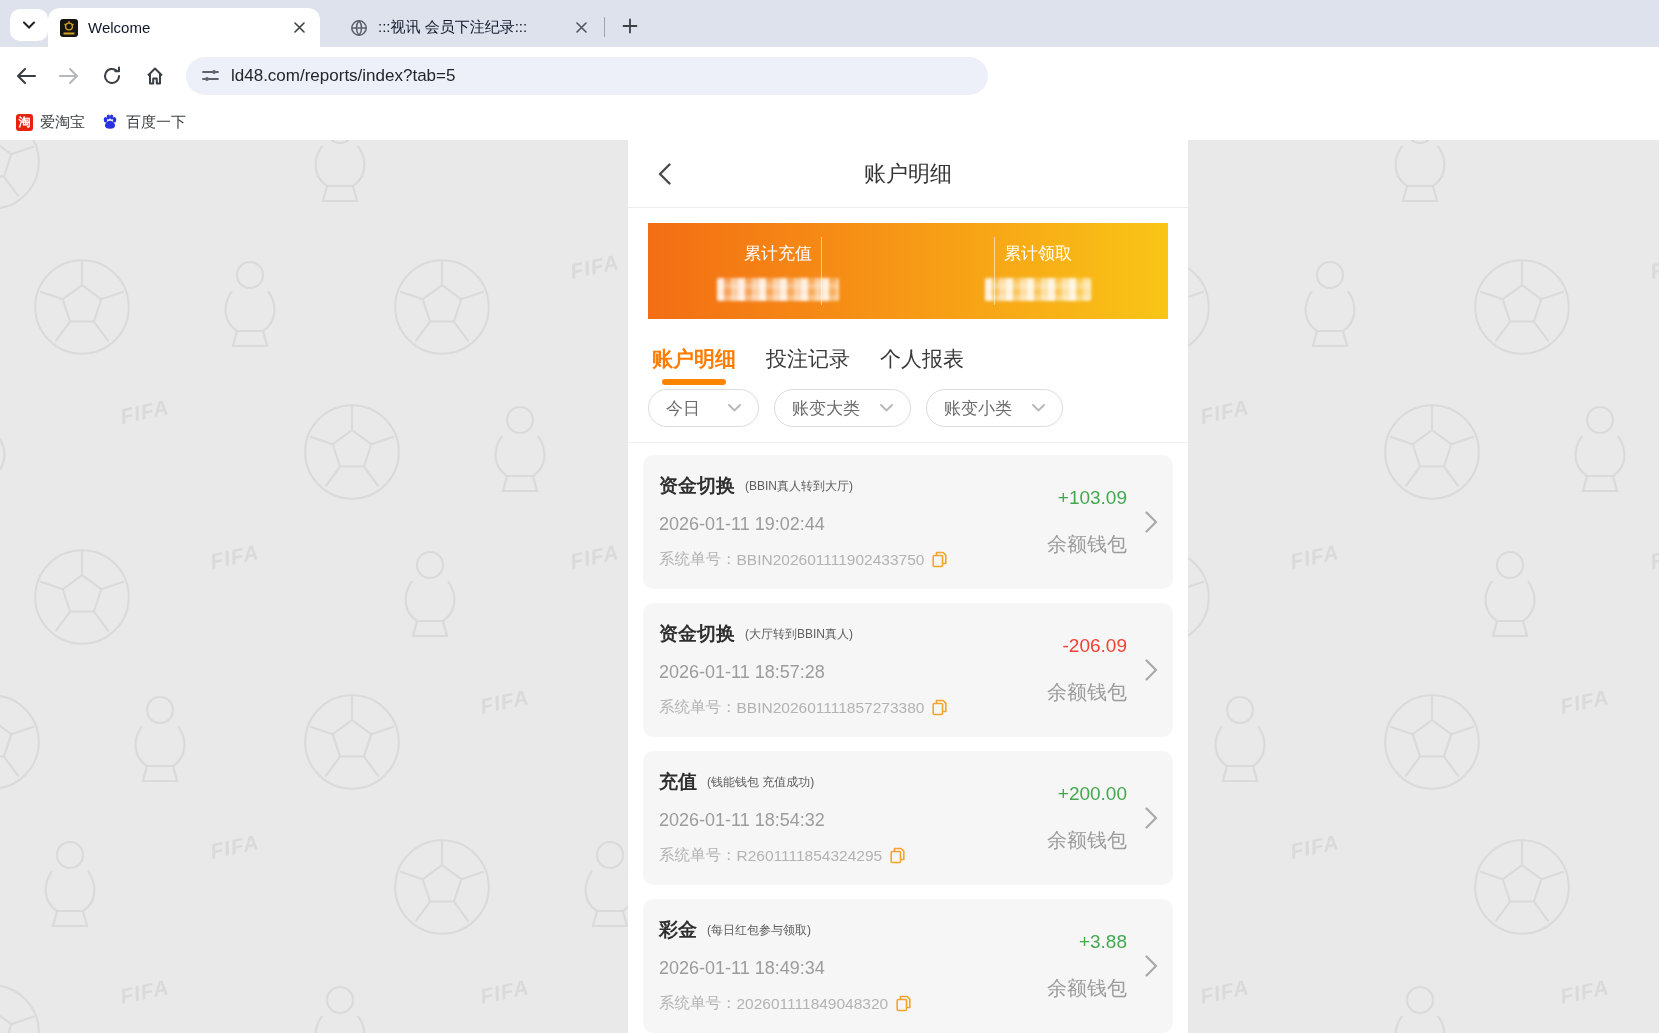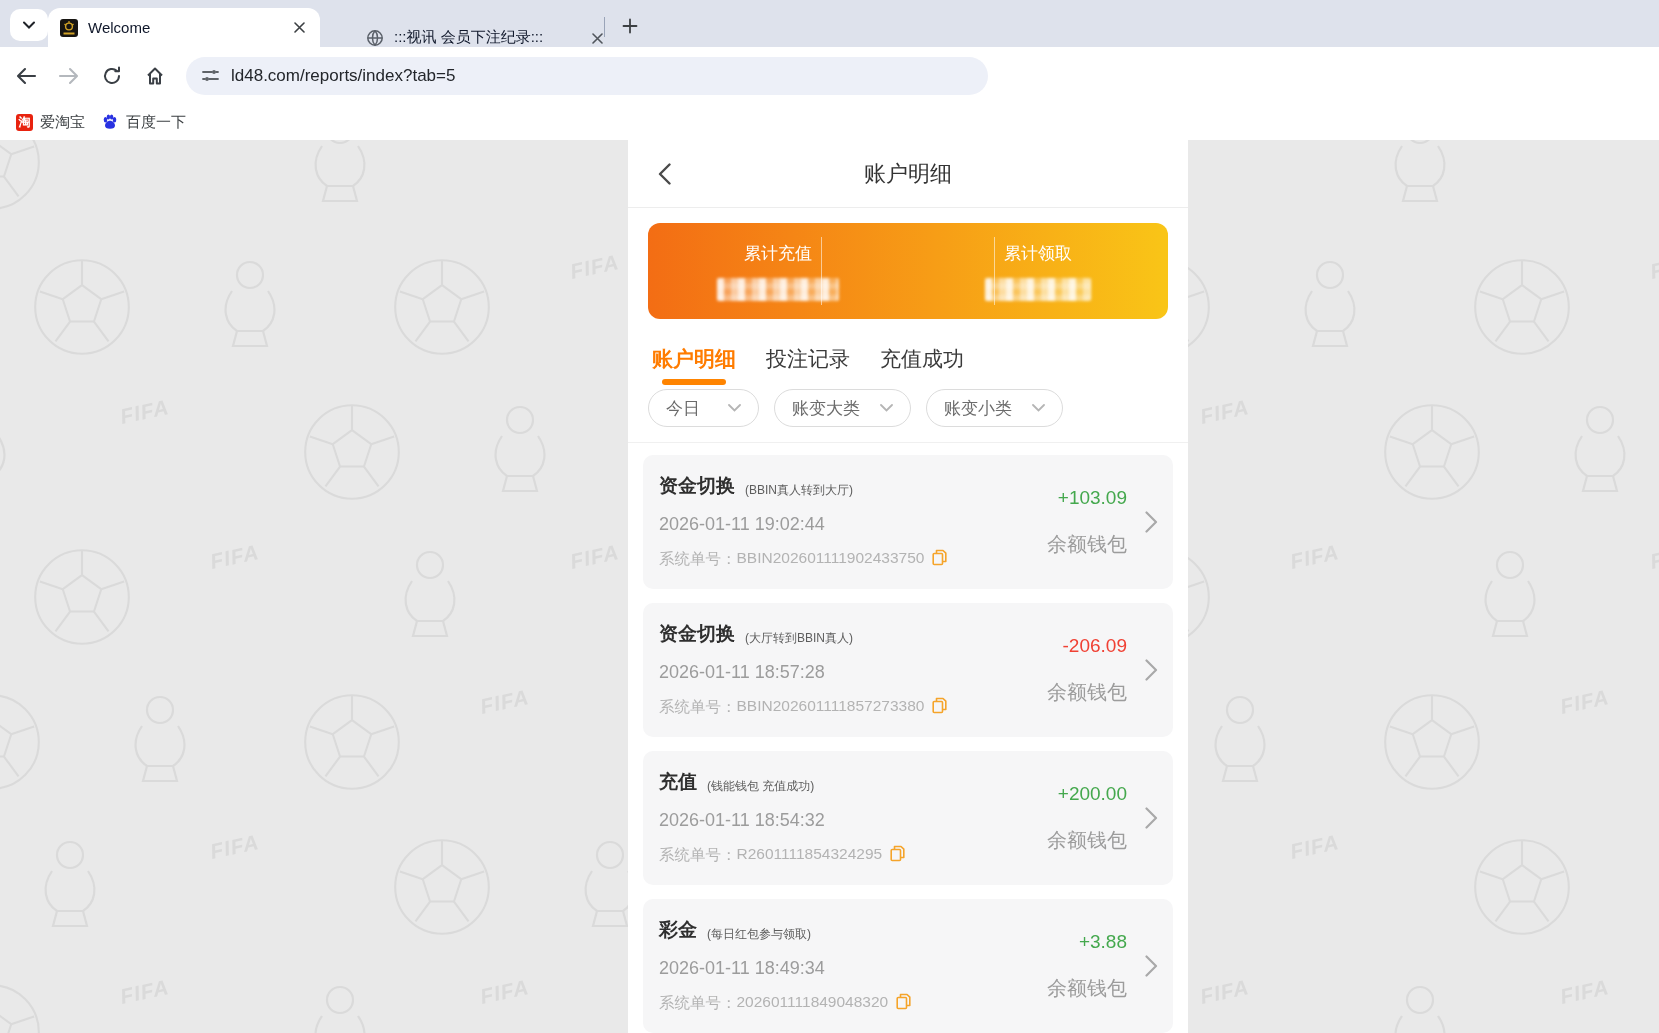--- a/index.html
+++ b/index.html
@@ -6,21 +6,21 @@
   html,body { width:1659px; height:1033px; overflow:hidden;
     font-family:"Liberation Sans","DejaVu Sans",sans-serif; }
   body { position:relative; background:#e9e9e9; }
 
   
   .tabstrip { position:absolute; left:0; top:0; width:100%; height:47px; background:#dee2ec; }
   .tab-search-btn { position:absolute; left:10px; top:9px; width:38px; height:32px;
     background:#fff; border-radius:10px; display:flex; align-items:center; justify-content:center; cursor:pointer; }
   .tab { position:absolute; top:8px; height:39px; display:flex; align-items:center; }
   .tab.active { left:48px; width:272px; background:#fff; border-radius:12px 12px 0 0; padding:0 12px; }
-  .tab.inactive { left:356px; width:260px; padding:0 10px;align-items:flex-end; }
+  .tab.inactive { left:340px; width:260px; padding:0 10px; }
   .tab .favicon { width:18px; height:18px; flex:0 0 auto; margin-right:10px; }
   .tab .tab-title { font-size:15px; color:#0f172a; white-space:nowrap; overflow:hidden; flex:1; }
   .tab .tab-close { width:18px; height:18px; display:flex; align-items:center; justify-content:center; cursor:pointer; }
   .tab-divider { position:absolute; left:604px; top:17px; width:1px; height:20px; background:#9aa4b8; }
   .newtab-btn { position:absolute; left:616px; top:12px; width:28px; height:28px;
     display:flex; align-items:center; justify-content:center; cursor:pointer; }
 
   .toolbar { position:absolute; left:0; top:47px; width:100%; height:57px; background:#fff;
     display:flex; align-items:center; }
   .nav-btn { width:34px; height:34px; display:flex; align-items:center; justify-content:center;
@@ -43,21 +43,21 @@
 
   
   .panel { position:absolute; left:628px; top:140px; width:560px; height:893px; background:#fff; }
 
   .panel-header { position:relative; height:68px; border-bottom:1px solid #ededed;
     display:flex; align-items:center; justify-content:center; }
   .back-btn { position:absolute; left:24px; top:22px; width:24px; height:24px;
     display:flex; align-items:center; justify-content:center; cursor:pointer; }
   .panel-title { font-size:22px; color:#333; }
 
-  .summary-card { margin:15px 20px 0; height:96px; border-radius:12px;
+  .summary-card { margin:15px 20px 0; height:96px; border-radius:0;
     background:linear-gradient(90deg,#f36d14 0%,#f79d16 55%,#f9c517 100%);
     display:flex; position:relative; }
   .summary-col { flex:1; display:flex; flex-direction:column; align-items:center; justify-content:center; gap:13px; }
   .summary-label { color:#fff; font-size:17px; }
   .summary-blur { height:23px; border-radius:2px; filter:blur(1.6px);
     background:
       repeating-linear-gradient(90deg, rgba(255,255,255,.85) 0 7px, rgba(255,255,255,.30) 7px 14px, rgba(255,255,255,.60) 14px 21px),
       repeating-linear-gradient(0deg, rgba(255,255,255,.25) 0 6px, rgba(255,255,255,0) 6px 12px); }
   .sum-div { position:absolute; top:14px; width:1px; height:68px; background:rgba(255,255,255,.55); }
 
@@ -69,25 +69,25 @@
 
   .filters { display:flex; gap:15px; padding:2px 20px 15px; border-bottom:1px solid #f0f0f0; }
   .pill { height:38px; border:1px solid #dcdcdc; border-radius:19px; background:#fff;
     display:flex; align-items:center; padding:0 17px; cursor:pointer; }
   .pill-label { font-size:17px; color:#6b6b6b; margin-right:20px; }
   .pill:first-child .pill-label { margin-right:28px; }
 
   .txn-list { padding:12px 15px 0; }
   .txn { position:relative; background:#f6f6f7; border-radius:10px; margin-bottom:14px;
     padding:18px 16px 19px; cursor:pointer; }
-  .txn-title-row { display:flex; align-items:flex-end; }
+  .txn-title-row { display:flex; align-items:center; }
   .txn-type { font-size:19px; font-weight:bold; color:#2f2f2f; }
   .txn-detail { font-size:12px; color:#5d5d5d; margin-left:10px; }
   .txn-time { font-size:18px; color:#9c9c9c; margin-top:15px; }
-  .txn-order-row { display:flex; margin-top:14px; }
+  .txn-order-row { display:flex; align-items:center; margin-top:14px; }
   .txn-order-label, .txn-order { font-size:15.5px; color:#b3b3b3; }
   .copy-icon { margin-left:8px; display:flex; cursor:pointer; }
   .txn-right { position:absolute; right:46px; top:0; height:100%;
     display:flex; flex-direction:column; align-items:flex-end; justify-content:center; gap:22px; }
   .txn-amount { font-size:19px; }
   .txn-amount.pos { color:#44a84d; }
   .txn-amount.neg { color:#f04134; }
   .txn-wallet { font-size:20px; color:#9c9c9c; }
   .txn-chevron { position:absolute; right:15px; top:50%; transform:translateY(-50%); cursor:pointer; }
 </style>
@@ -506,21 +506,21 @@
 
   <div class="page-tabs">
     <div class="page-tab active">
       <span>账户明细</span>
       <span class="tab-bar"></span>
     </div>
     <div class="page-tab">
       <span>投注记录</span>
     </div>
     <div class="page-tab">
-      <span>充值成功</span>
+      <span>个人报表</span>
     </div>
   </div>
 
   <div class="filters">
     <div class="pill">
       <span class="pill-label">今日</span>
       <svg width="13" height="8" viewBox="0 0 13 8" fill="none" stroke="#b5b5b5" stroke-width="1.8" stroke-linecap="round">
           <path d="M1 1 L6.5 6.5 L12 1"></path>
         </svg>
     </div>

